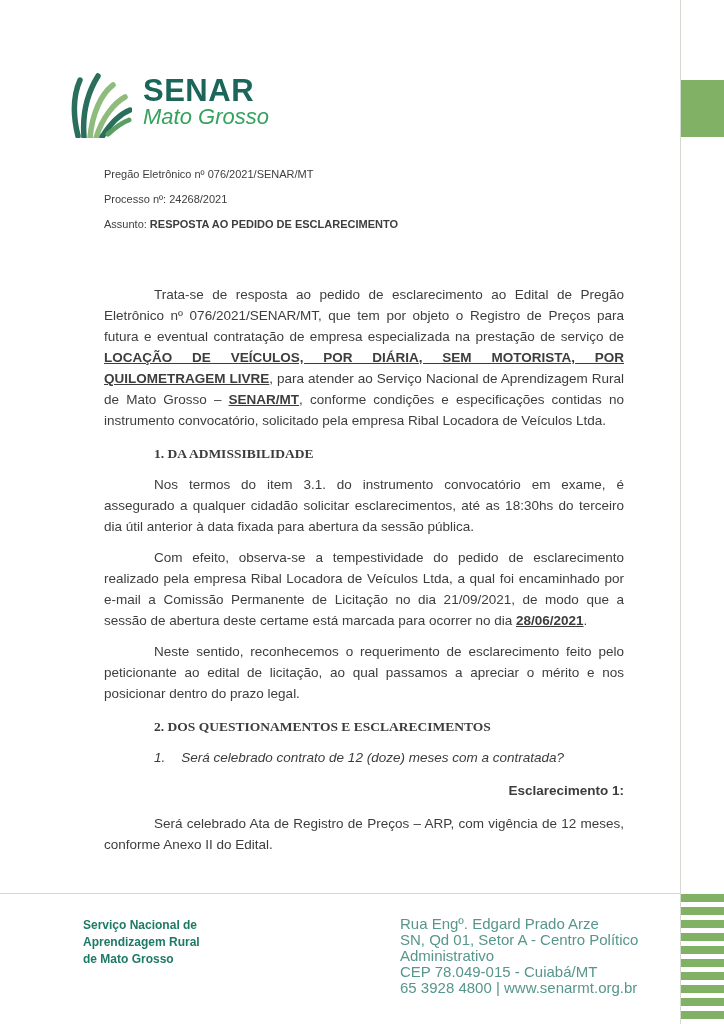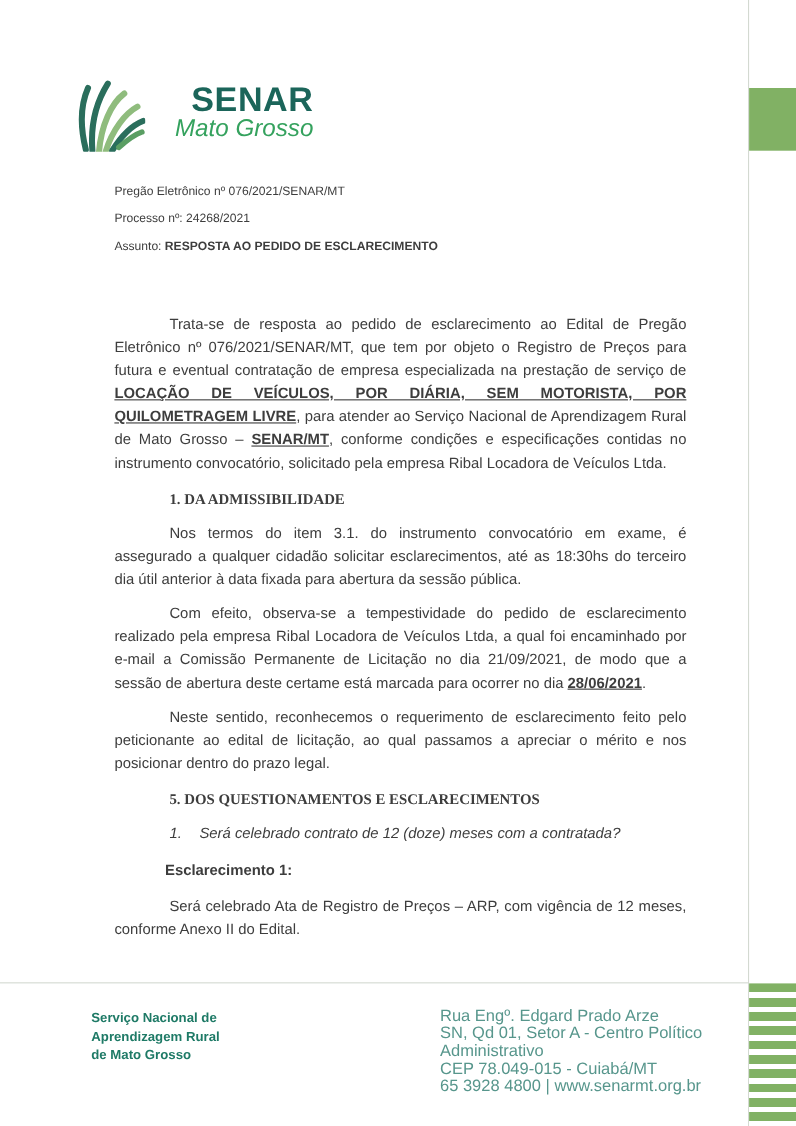--- a/index.html
+++ b/index.html
@@ -16,37 +16,37 @@
   body{font-family:"Liberation Sans","DejaVu Sans",sans-serif;}
   .page{position:relative;width:724px;height:1024px;background:#ffffff;overflow:hidden;}
 
   
   .right-rail{position:absolute;left:680px;top:0;width:1px;height:1024px;background:var(--line);}
   .green-block{position:absolute;left:681px;top:80px;width:43px;height:57px;background:var(--accent-green);}
   .stripes{position:absolute;left:681px;top:894px;width:43px;height:130px;
     background:repeating-linear-gradient(180deg,var(--accent-green) 0 8px,#ffffff 8px 13px);}
 
   
-  .logo{position:absolute;left:68px;top:60px;display:flex;align-items:flex-start;gap:27px;text-align:right;}
+  .logo{position:absolute;left:68px;top:60px;display:flex;align-items:flex-start;gap:11px;}
   .logo-icon{width:64px;height:78px;}
   .logo-text{padding-top:16px;}
   .logo-wordmark{font-size:31px;font-weight:bold;letter-spacing:.5px;color:var(--teal-dark);line-height:30px;}
   .logo-region{font-size:22px;color:var(--logo-green);line-height:22px;font-style:italic;}
 
   
   .doc-header{position:absolute;left:104px;top:162px;font-size:11px;line-height:25px;color:var(--text);}
   .doc-header b{font-weight:bold;}
 
   
   .doc-body{position:absolute;left:104px;top:284px;width:520px;font-size:13.5px;line-height:21px;color:var(--text);text-align:justify;}
   .doc-body p.para{text-indent:50px;margin-bottom:10px;}
   .doc-body .heading{font-weight:bold;text-align:left;margin:12px 0 10px 50px;text-indent:0;font-family:Liberation Serif, serif;}
   .doc-body .q-heading{font-weight:bold;text-decoration:underline;text-align:left;margin:12px 0 12px 50px;}
   .doc-body .q-item{font-style:italic;text-align:left;margin:0 0 12px 50px;display:flex;gap:16px;}
-  .doc-body .a-heading{font-weight:bold;text-align:left;margin:0 0 12px 46px;}
+  .doc-body .a-heading{font-weight:bold;text-align:right;margin:0 0 12px 46px;}
   .doc-body b{font-weight:bold;text-decoration:underline;}
 
   
   .footer-divider{position:absolute;left:0;top:893px;width:681px;height:1px;background:var(--line);}
   .footer-org{position:absolute;left:83px;top:917px;font-size:12px;font-weight:bold;line-height:17px;color:var(--footer-org);white-space:pre-line;}
   .footer-address{position:absolute;left:400px;top:916px;font-size:15px;line-height:16px;color:var(--footer-addr);white-space:pre-line;}
 </style>
 </head>
 <body>
 
@@ -81,21 +81,21 @@
     <p class="para"><span>Trata-se de resposta ao pedido de esclarecimento ao Edital de Pregão Eletrônico nº 076/2021/SENAR/MT, que tem por objeto o Registro de Preços para futura e eventual contratação de empresa especializada na prestação de serviço de </span><b>LOCAÇÃO DE VEÍCULOS, POR DIÁRIA, SEM MOTORISTA, POR QUILOMETRAGEM LIVRE</b><span>, para atender ao Serviço Nacional de Aprendizagem Rural de Mato Grosso – </span><b>SENAR/MT</b><span>, conforme condições e especificações contidas no instrumento convocatório, solicitado pela empresa Ribal Locadora de Veículos Ltda.</span></p>
 
     <p class="heading">1. DA ADMISSIBILIDADE</p>
 
     <p class="para">Nos termos do item 3.1. do instrumento convocatório em exame, é assegurado a qualquer cidadão solicitar esclarecimentos, até as 18:30hs do terceiro dia útil anterior à data fixada para abertura da sessão pública.</p>
 
     <p class="para"><span>Com efeito, observa-se a tempestividade do pedido de esclarecimento realizado pela empresa Ribal Locadora de Veículos Ltda, a qual foi encaminhado por e-mail a Comissão Permanente de Licitação no dia 21/09/2021, de modo que a sessão de abertura deste certame está marcada para ocorrer no dia </span><b>28/06/2021</b><span>.</span></p>
 
     <p class="para">Neste sentido, reconhecemos o requerimento de esclarecimento feito pelo peticionante ao edital de licitação, ao qual passamos a apreciar o mérito e nos posicionar dentro do prazo legal.</p>
 
-    <p class="heading">5. DOS QUESTIONAMENTOS E ESCLARECIMENTOS</p>
+    <p class="heading">2. DOS QUESTIONAMENTOS E ESCLARECIMENTOS</p>
 
 
     <p class="q-item">
         <span>1.</span>
         <span>Será celebrado contrato de 12 (doze) meses com a contratada?</span>
       </p>
 
     <p class="a-heading">Esclarecimento 1:</p>
 
     <p class="para">Será celebrado Ata de Registro de Preços – ARP, com vigência de 12 meses, conforme Anexo II do Edital.</p>

